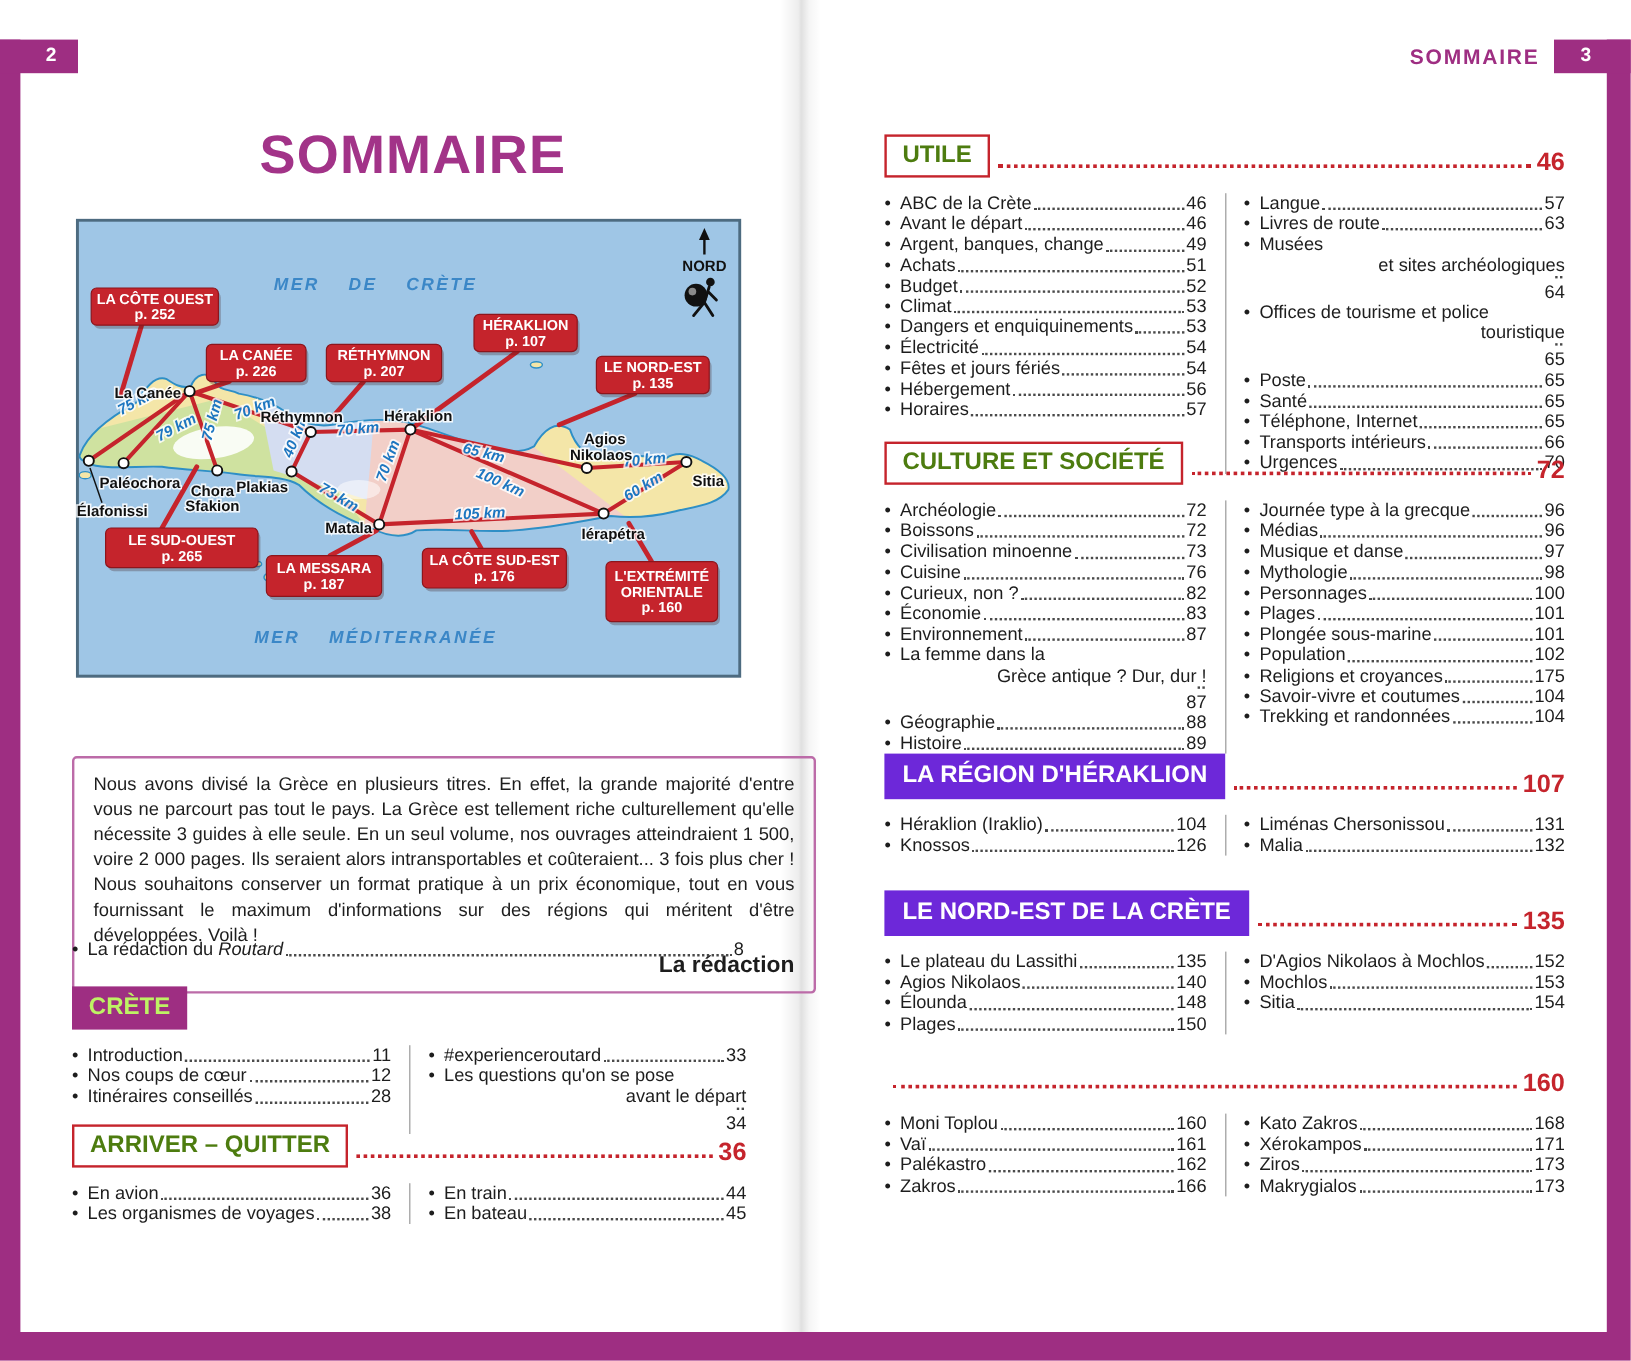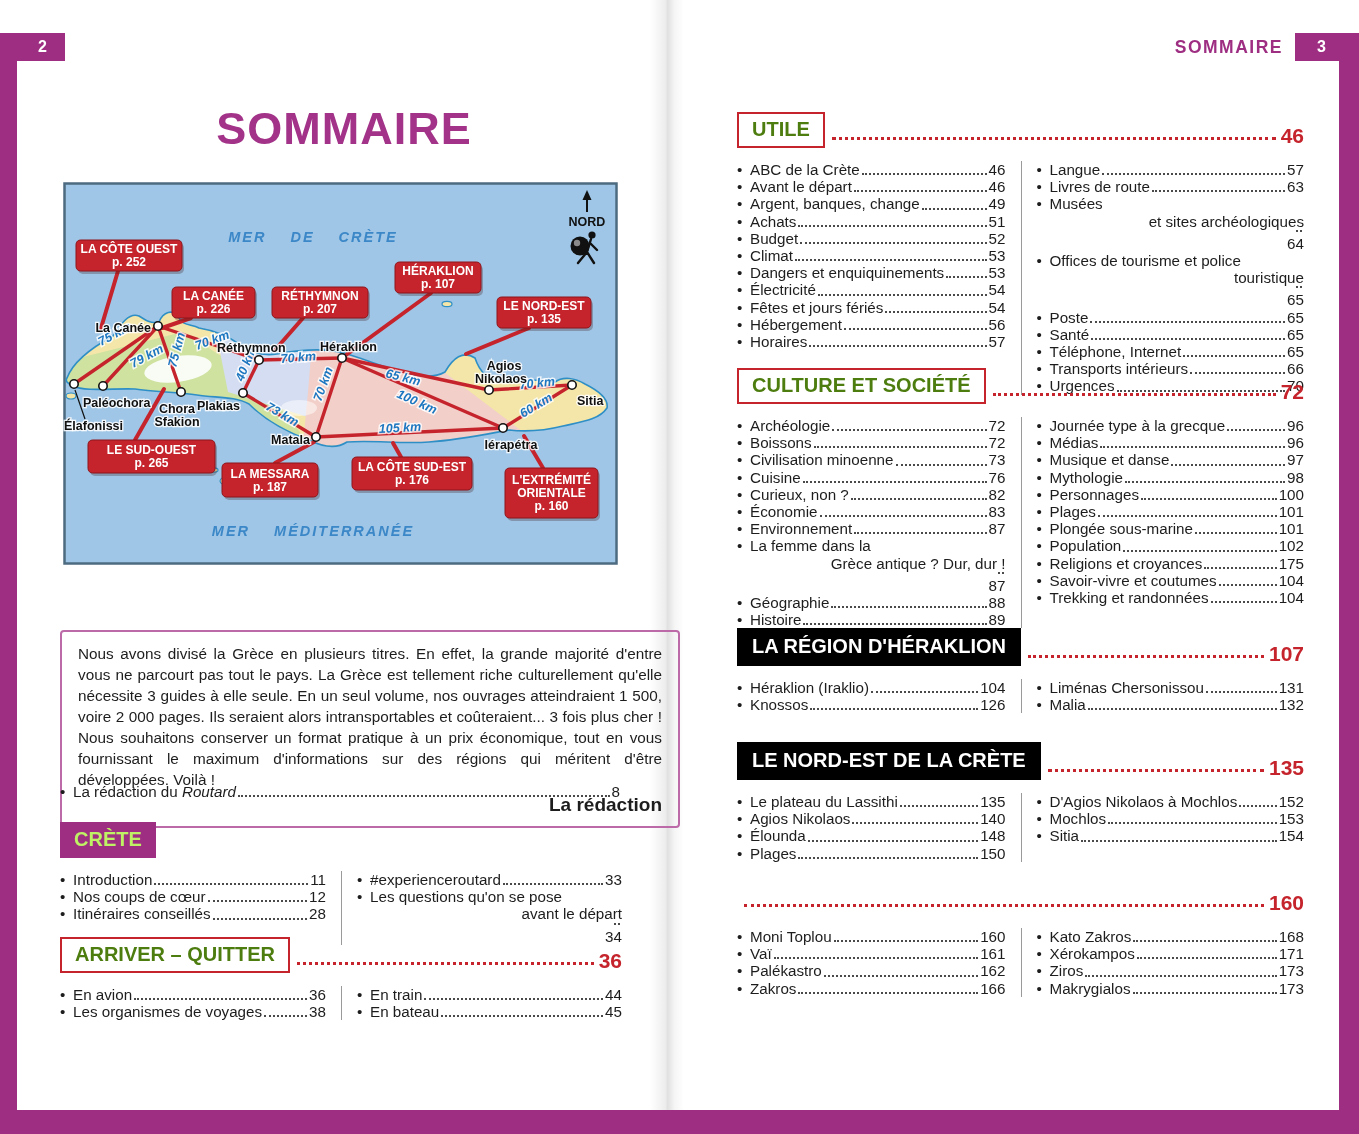--- a/index.html
+++ b/index.html
@@ -27,21 +27,21 @@
   .big-title{position:absolute;left:0;top:103px;width:100%;text-align:center;
              color:#a23388;font-weight:bold;font-size:45px;letter-spacing:1px;}
 
   
   .section{position:absolute;}
   #page-left .section{left:44px;width:562px;}
   #page-right .section{left:65px;width:567px;}
   .sec-head{display:flex;align-items:flex-end;}
   .hbox{border:2.5px solid #c5242c;color:#4d7c0f;font-weight:bold;font-size:20px;
         padding:4px 13px 5px;white-space:nowrap;background:#fff;}
-  .hbox.filled{background:#000000;color:#fff;border:none;padding:7px 15px 8px;}
+  .hbox.filled{background:#6d28d9;color:#fff;border:none;padding:7px 15px 8px;}
   .hbox.purple{background:#9e2e82;color:#bef264;border:none;padding:6px 14px 7px;}
   .hdots{flex:1;border-bottom:3px dotted #c5242c;margin:0 5px 8px 7px;}
   .hpg{color:#c5242c;font-weight:bold;font-size:21px;line-height:21px;margin-bottom:2px;}
 
   .cols{display:flex;margin-top:13px;}
   .col{width:50%;box-sizing:border-box;padding-right:15px;}
   .col + .col{border-left:1px solid #9a9a9a;padding-left:15px;padding-right:0;}
 
   .entry{display:flex;align-items:flex-end;font-size:15.2px;line-height:17.2px;}
   .bullet{flex:none;width:13px;}

